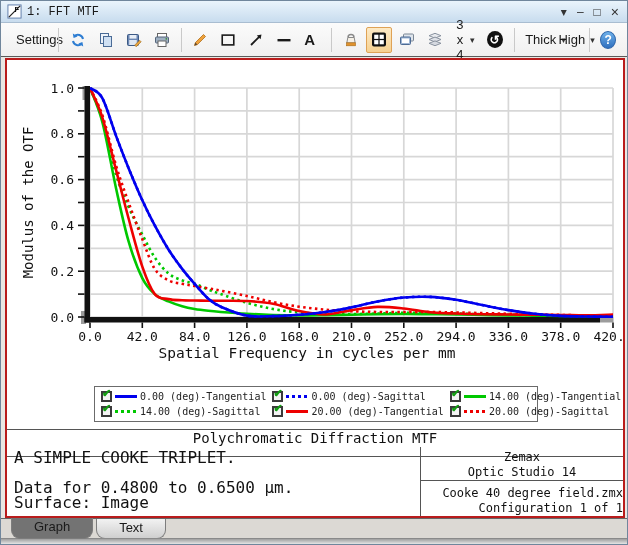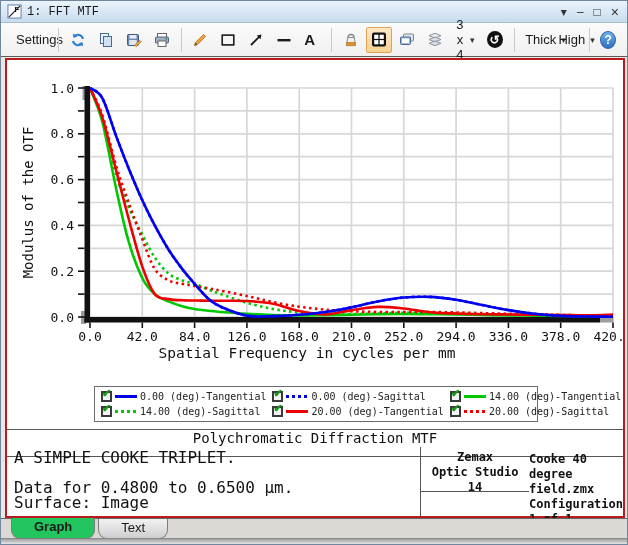--- a/index.html
+++ b/index.html
@@ -68,38 +68,38 @@
   
   #footer-title {
     position: absolute; top: 369px; left: 0; right: 0; height: 28px;
     border-top: 1px solid #555; border-bottom: 1px solid #555;
     text-align: center; font-family: "DejaVu Sans Mono", monospace; font-size: 14px;
     color: #111; line-height: 17px; background: #fff;
   }
   #footer-info { position: absolute; top: 387px; left: 0; right: 0; bottom: 0; display: flex; }
   #footer-left { flex: 1; border-right: 1px solid #555; padding: 3px 7px;
     font-family: "DejaVu Sans Mono", monospace; font-size: 16px; color: #111; line-height: 15px; }
-  #footer-right { width: 202px; display: flex; flex-direction: row; font-weight: bold; }
+  #footer-right { width: 202px; display: flex; flex-direction: column; }
   #footer-right-top { height: 45px; border-bottom: 1px solid #555; text-align: center;
     padding-top: 3px; font-family: "DejaVu Sans Mono", monospace; font-size: 12px;
     color: #111; line-height: 15px; }
-  #footer-right-bottom { flex: 1; text-align: left; padding-top: 5px;
+  #footer-right-bottom { flex: 1; text-align: right; padding-top: 5px;
     font-family: "DejaVu Sans Mono", monospace; font-size: 12px; color: #111; line-height: 15px; }
   
   #tabbar {
     position: absolute; left: 0; right: 0; top: 517px; height: 22px;
     border-top: 1px solid #666; display: flex; gap: 3px; padding: 0 0 0 10px;
     background: #dcd9d4;
   }
   .tab {
     padding: 1px 22px 2px; font-size: 13px; color: #1a1a1a;
     border: 1px solid #7d7d7d; border-top: none; border-radius: 0 0 9px 9px;
     background: linear-gradient(#f2f2f2, #cfcfcf); height: 20px;
   }
-  .tab.active { background: #22c55e; font-weight: bold; margin-top: -1px; height: 21px;
+  .tab.active { background: #737373; font-weight: normal; margin-top: -1px; height: 21px;
     z-index: 2; }
   #bottomstrip { position: absolute; left: 0; right: 0; bottom: 0; height: 6px;
     background: linear-gradient(#9f9f9f, #e5e5e5); border-top: 1px solid #8a8a8a; }
   svg { display: block; }
 </style>
 </head>
 <body>
 
 <div id="window">
 

